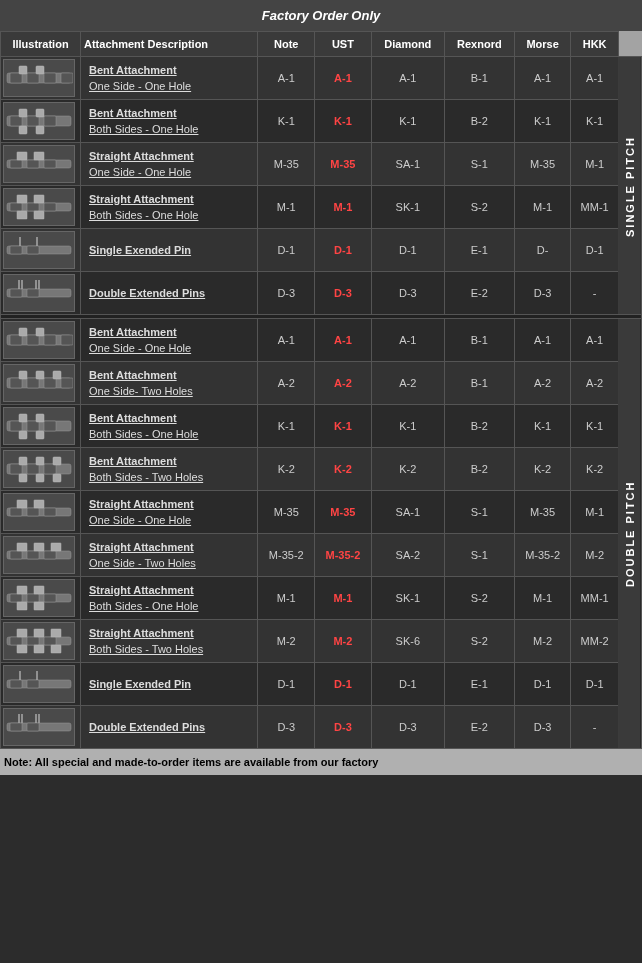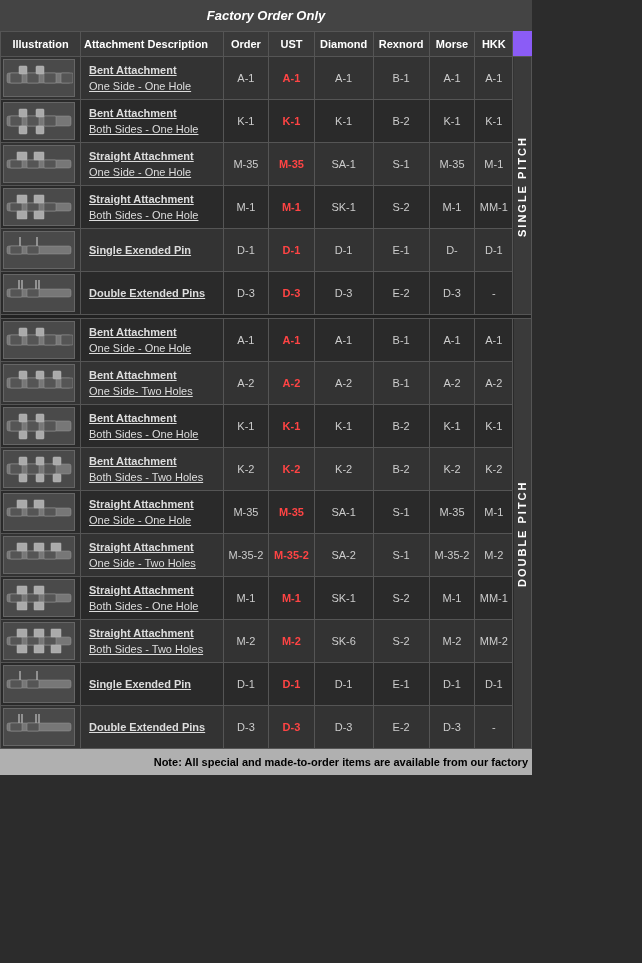--- a/index.html
+++ b/index.html
@@ -4,22 +4,22 @@
   <style>
     * { box-sizing: border-box; margin: 0; padding: 0; }
     body {
       background: #2c2c2c;
       font-family: Arial, sans-serif;
       font-size: 11px;
       color: #fff;
       width: 642px;
     }
     .page-wrapper {
-      width: 532px;
-      background: #8b5cf6;
+      width: 642px;
+      background: #a3a3a3;
     }
     .header-bar {
       background: #444;
       text-align: center;
       padding: 8px 4px;
       font-style: italic;
       font-weight: bold;
       font-size: 13px;
       color: #fff;
     }
@@ -80,21 +80,21 @@
       color: #fff;
       text-align: center;
       letter-spacing: 2px;
       white-space: nowrap;
       padding: 4px 2px;
       border: 1px solid #555;
     }
     .note-bar {
       background: #b0b0b0;
       color: #000;
-      text-align: right;
+      text-align: left;
       padding: 7px 4px;
       font-size: 11px;
       font-weight: bold;
     }
     
     .chain-illus {
       width: 72px;
       height: 38px;
       background: #4a4a4a;
       border: 1px solid #666;
@@ -114,21 +114,21 @@
 <div class="page-wrapper">
   <div class="header-bar">
     <span>Factory Order Only</span>
   </div>
 
   <table>
     <thead>
       <tr>
         <th>Illustration</th>
         <th class="desc-col">Attachment Description</th>
-        <th>Order</th>
+        <th>Note</th>
         <th>UST</th>
         <th>Diamond</th>
         <th>Rexnord</th>
         <th>Morse</th>
         <th>HKK</th>
       </tr>
     </thead>
     <tbody id="table-body">
     <tr>
           <td class="illus-col">

